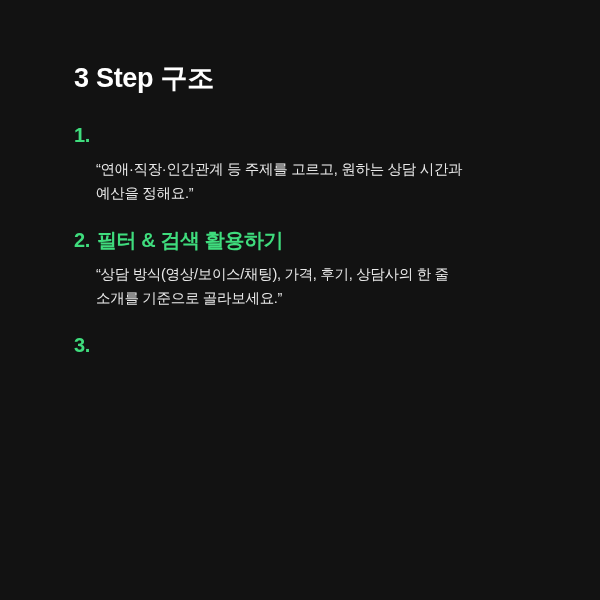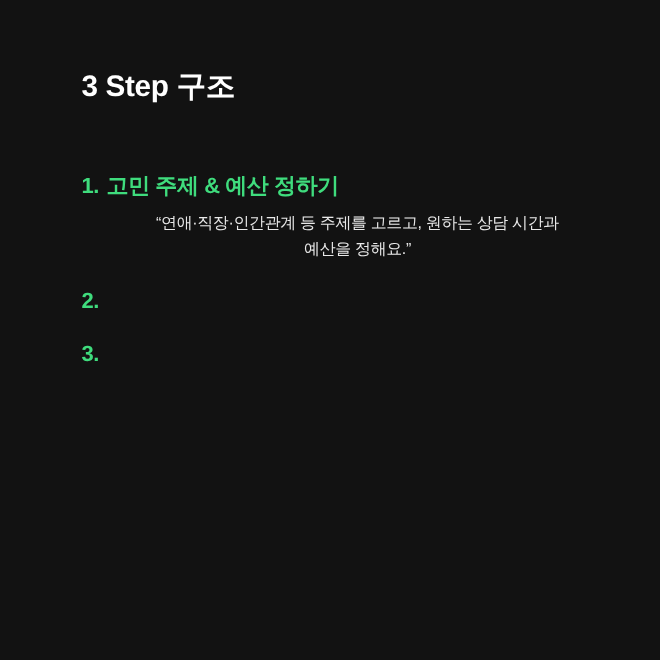--- a/index.html
+++ b/index.html
@@ -18,21 +18,21 @@
     width: 600px;
     height: 600px;
     box-sizing: border-box;
     padding: 62px 46px 0 74px;
   }
   .title {
     color: #ffffff;
     font-size: 27px;
     font-weight: bold;
     letter-spacing: -0.3px;
-    margin: 0 0 62px 0;
+    margin: 0 0 28px 0;
     line-height: 1.2;
   }
   .step {
     margin-bottom: 22px;
   }
   .step-heading {
     display: flex;
     align-items: baseline;
     color: #3fdc7d;
     font-size: 20px;
@@ -46,45 +46,46 @@
     margin-right: 7px;
     font-weight: bold;
   }
   .step-body {
     color: #e9e9e9;
     font-size: 14.5px;
     line-height: 1.62;
     letter-spacing: -0.3px;
     padding-left: 22px;
     white-space: pre-line;
-    text-align: center;
   }
   .step-2 .step-body { padding-left: 22px; }
   .step-3 .step-body { padding-left: 22px; }
 </style>
 </head>
 <body>
 
 <div class="slide">
 
   <h1 class="title">3 Step 구조</h1>
 
   <div class="step step-1">
     <div class="step-heading">
       <span class="step-num">1.</span>
-      <span>고민 주제 &amp; 예산 정하기</span>
     </div>
     <div class="step-body">“연애·직장·인간관계 등 주제를 고르고, 원하는 상담 시간과
   예산을 정해요.”</div>
   </div>
 
   <div class="step step-2">
     <div class="step-heading">
       <span class="step-num">2.</span>
+      <span>필터 &amp; 검색 활용하기</span>
     </div>
+    <div class="step-body">“상담 방식(영상/보이스/채팅), 가격, 후기, 상담사의 한 줄
+  소개를 기준으로 골라보세요.”</div>
   </div>
 
   <div class="step step-3">
     <div class="step-heading">
       <span class="step-num">3.</span>
     </div>
   </div>
 
 </div>
 

